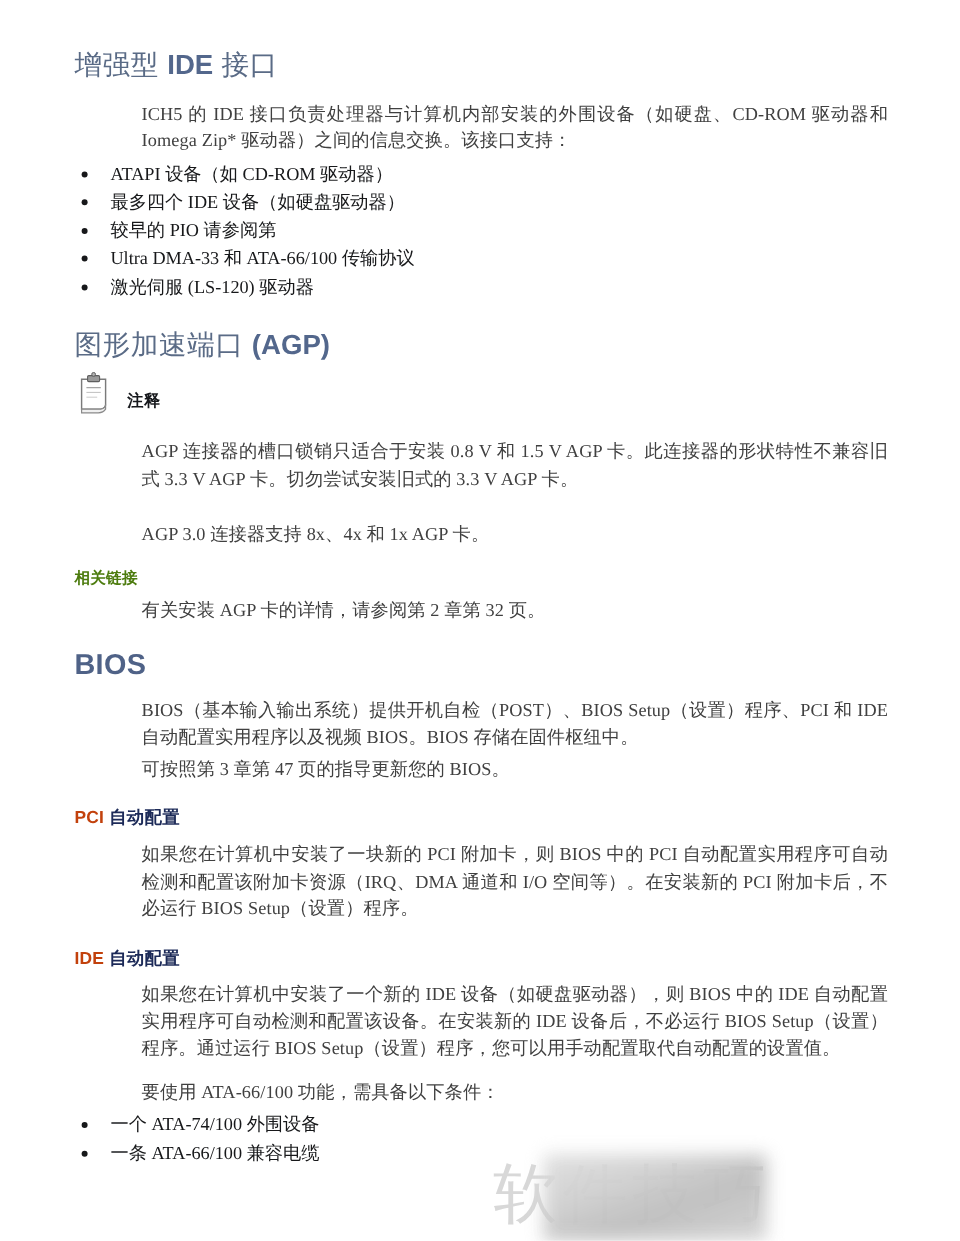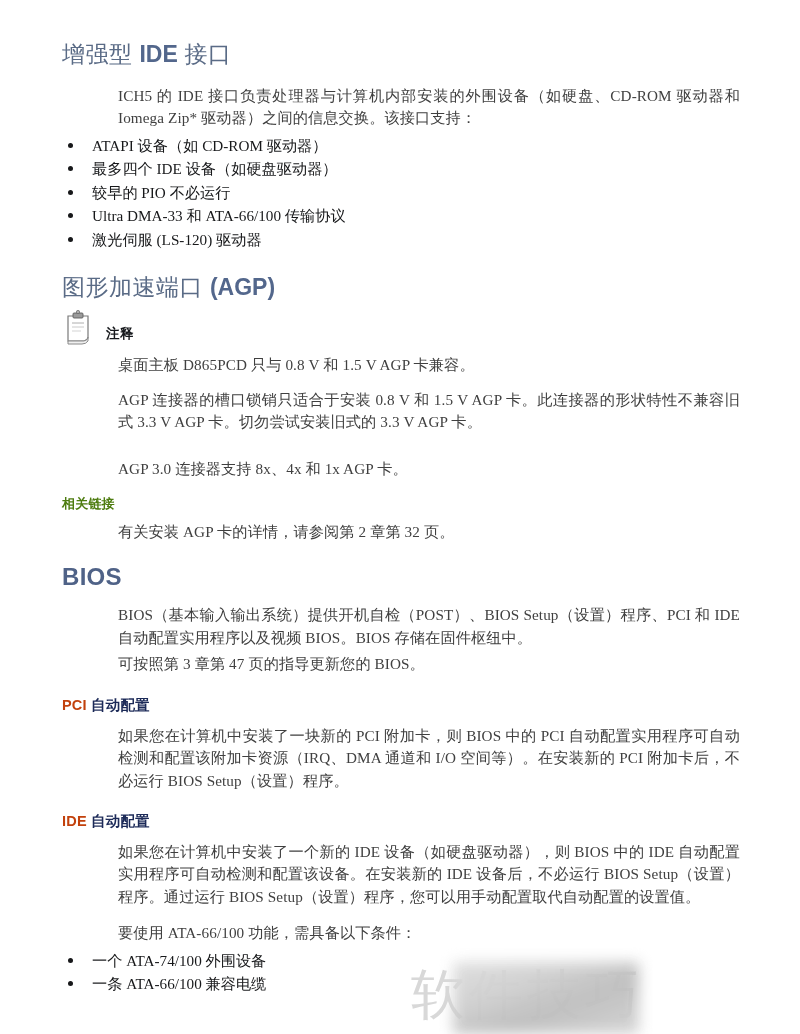--- a/index.html
+++ b/index.html
@@ -190,21 +190,21 @@
 
   <div class="sp16"></div>
 
   <p class="p indent w-main">ICH5 的 IDE 接口负责处理器与计算机内部安装的外围设备（如硬盘、CD-ROM 驱动器和 Iomega Zip* 驱动器）之间的信息交换。该接口支持：</p>
 
   <div class="sp4"></div>
 
   <ul class="bl bl-main">
     <li>ATAPI 设备（如 CD-ROM 驱动器）</li>
     <li>最多四个 IDE 设备（如硬盘驱动器）</li>
-    <li>较早的 PIO 不必运行</li>
+    <li>较早的 PIO 请参阅第</li>
     <li>Ultra DMA-33 和 ATA-66/100 传输协议</li>
     <li>激光伺服 (LS-120) 驱动器</li>
   </ul>
 
   <div class="sp22"></div>
 
   <h1 class="h1"><span>图形加速端口 </span><span class="lat">(AGP)</span></h1>
 
   <div class="sp6"></div>
 
@@ -220,21 +220,20 @@
         <line x1="10" y1="21" x2="19" y2="21" stroke="#c8c8c8" stroke-width="0.8"></line>
       </svg>
     </span>
     <span class="note-title-wrap">
       <span class="note-title">注释</span>
     </span>
   </div>
 
   <div class="sp8"></div>
 
-  <p class="p indent w-note">桌面主板 D865PCD 只与 0.8 V 和 1.5 V AGP 卡兼容。</p>
   <div class="sp12"></div>
   <p class="p indent w-note">AGP 连接器的槽口锁销只适合于安装 0.8 V 和 1.5 V AGP 卡。此连接器的形状特性不兼容旧式 3.3 V AGP 卡。切勿尝试安装旧式的 3.3 V AGP 卡。</p>
   <div class="sp12"></div>
   <div class="sp12"></div>
   <p class="p indent w-note">AGP 3.0 连接器支持 8x、4x 和 1x AGP 卡。</p>
 
   <div class="sp16"></div>
 
   <h3 class="h3-rel">相关链接</h3>
 

